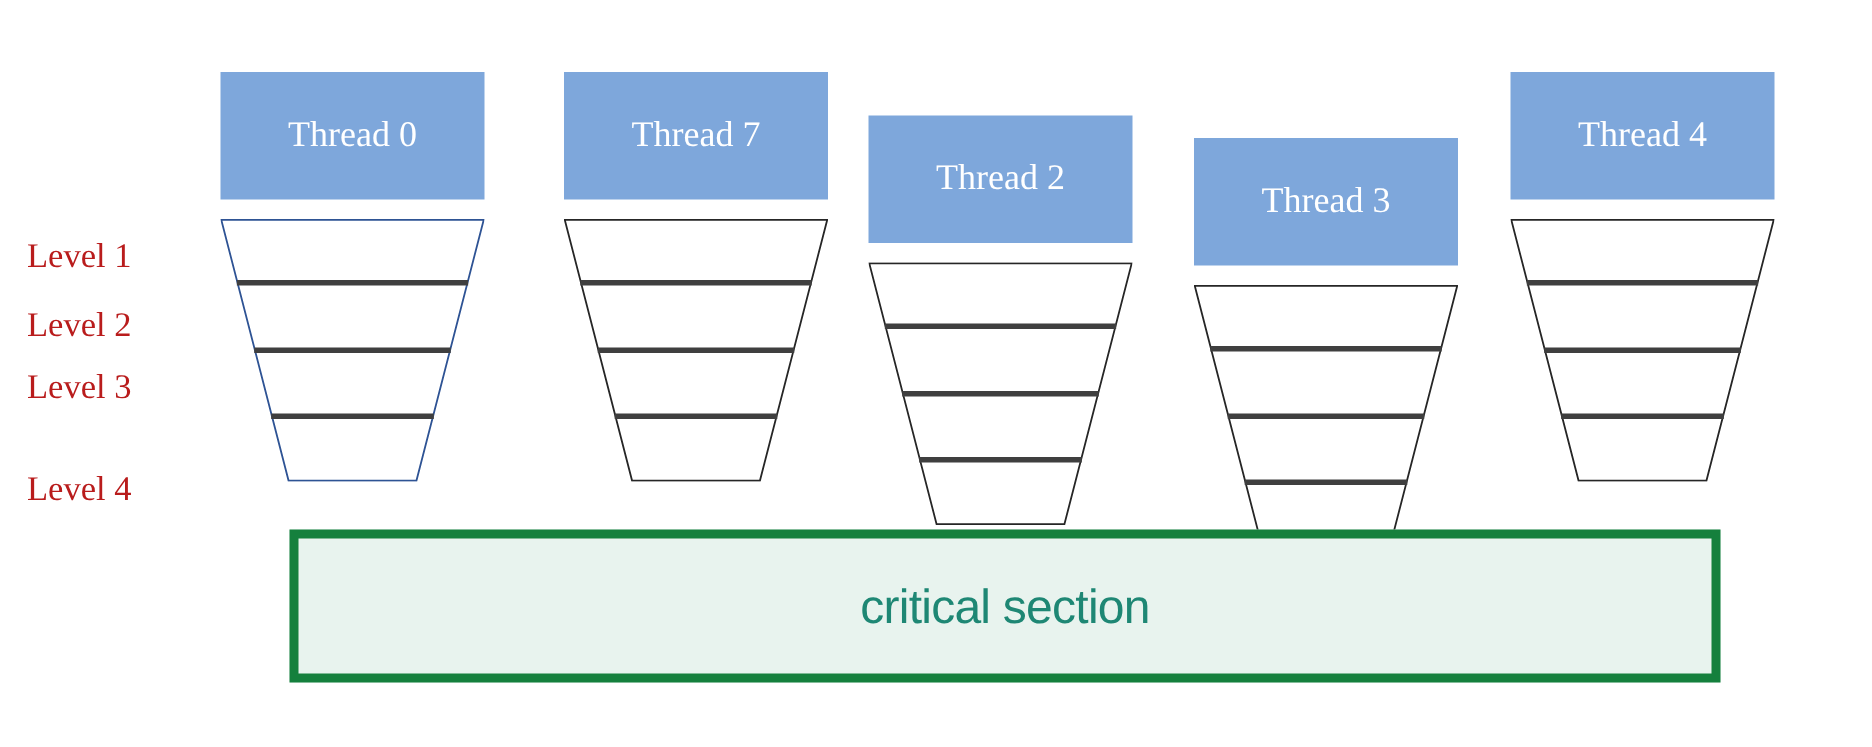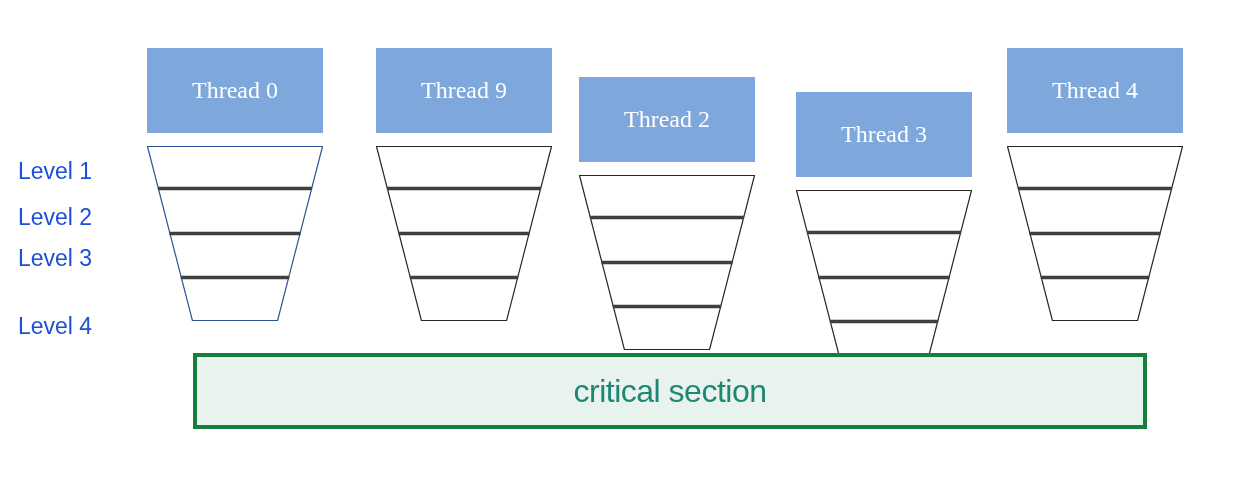--- a/index.html
+++ b/index.html
@@ -13,22 +13,22 @@
   }
 
   
   .level-label {
     position: absolute;
     left: 18px;
     width: 110px;
     height: 28px;
     line-height: 28px;
     font-size: 23px;
-    color: #1d4ed8;
-    font-family: Liberation Sans, sans-serif;
+    color: #b91c1c;
+    font-family: Liberation Serif, serif;
     white-space: nowrap;
   }
   .lvl1 { top: 157px; }
   .lvl2 { top: 203px; }
   .lvl3 { top: 244px; }
   .lvl4 { top: 292px; margin-top: 20px; }
 
   
   .thread { position: absolute; top: 0; width: 176px; height: 340px; }
   .t0 { left: 147px; }
@@ -52,24 +52,24 @@
   }
 
   .funnel { position: absolute; top: 146px; left: 0; display: block; }
   .funnel polygon { fill: #ffffff; stroke-width: 1.2; }
   .funnel line { stroke-width: 3.7; }
 
   
   .critical {
     position: absolute;
     left: 193px; top: 353px;
-    width: 954px; height: 76px;
+    width: 954px; height: 102px;
     box-sizing: border-box;
     background: #E8F3EE;
-    border: 4px solid #15803d;
+    border: 6px solid #15803d;
     display: flex;
     align-items: center;
     justify-content: center;
   }
   .critical-label {
     font-family: "Liberation Sans", sans-serif;
     font-size: 32px;
     letter-spacing: -0.5px;
     color: #1E8774;
     white-space: nowrap;
@@ -89,21 +89,21 @@
     <div class="thread-box">Thread 0</div>
     <svg class="funnel" width="176" height="175" viewBox="0 0 176 175">
       <polygon points="0.5,0.5 175.5,0.5 130.6,174.5 45.4,174.5" stroke="#2E5394"></polygon>
       <line x1="10.9" y1="42.5" x2="165.1" y2="42.5" stroke="#3F3F3F"></line>
       <line x1="22.5" y1="87.5" x2="153.5" y2="87.5" stroke="#3F3F3F"></line>
       <line x1="33.8" y1="131.5" x2="142.2" y2="131.5" stroke="#3F3F3F"></line>
     </svg>
   </div>
 
   <div class="thread t1">
-    <div class="thread-box">Thread 9</div>
+    <div class="thread-box">Thread 7</div>
     <svg class="funnel" width="176" height="175" viewBox="0 0 176 175">
       <polygon points="0.5,0.5 175.5,0.5 130.6,174.5 45.4,174.5" stroke="#262626"></polygon>
       <line x1="10.9" y1="42.5" x2="165.1" y2="42.5" stroke="#3F3F3F"></line>
       <line x1="22.5" y1="87.5" x2="153.5" y2="87.5" stroke="#3F3F3F"></line>
       <line x1="33.8" y1="131.5" x2="142.2" y2="131.5" stroke="#3F3F3F"></line>
     </svg>
   </div>
 
   <div class="thread t2">
     <div class="thread-box">Thread 2</div>

